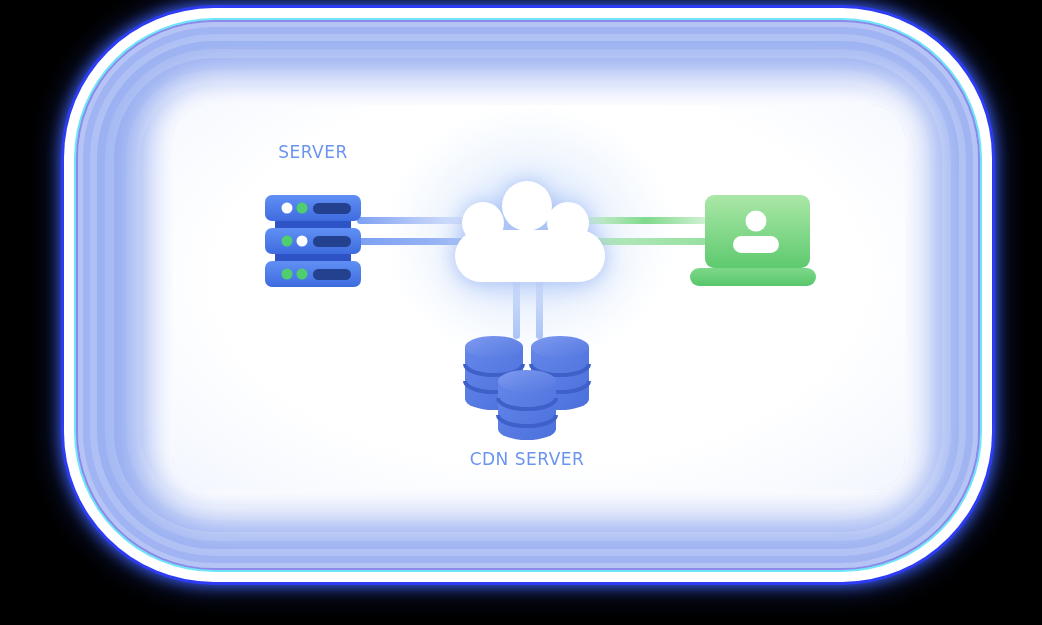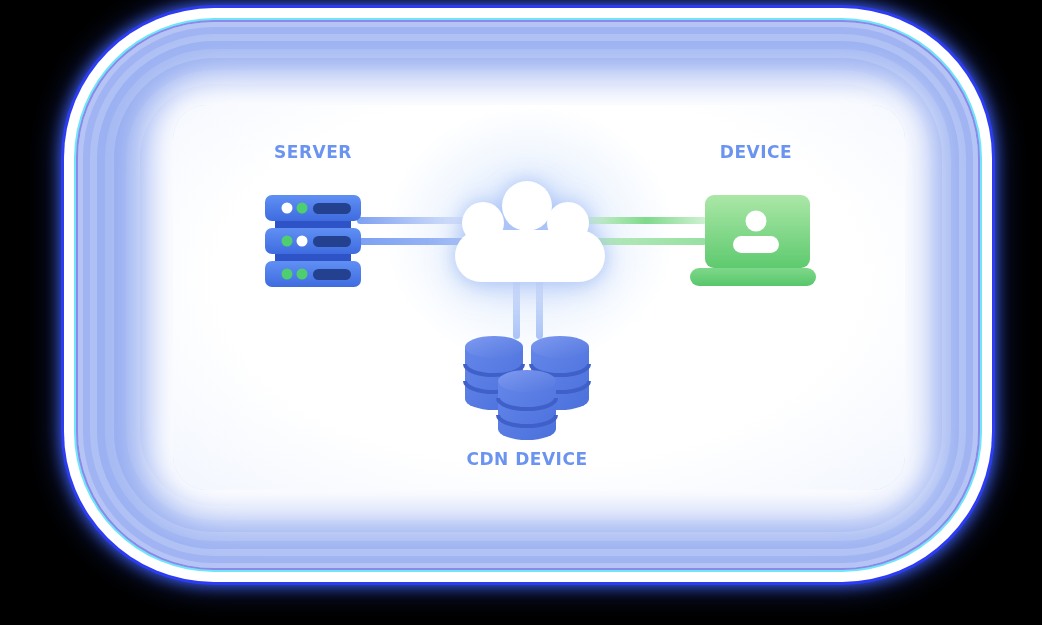--- a/index.html
+++ b/index.html
@@ -21,21 +21,21 @@
                inset 0 0 0 48px rgba(130,155,242,.20),
                inset 0 0 0 62px rgba(255,255,255,.12);}
   .wash{position:absolute;left:92px;top:78px;width:762px;height:424px;border-radius:60px;
     background:rgba(255,255,255,.95);filter:blur(26px);}
 
   
   .card{position:absolute;left:109px;top:97px;width:732px;height:385px;border-radius:34px;
     background:radial-gradient(ellipse at 50% 45%, #ffffff 62%, #f2f6fe 100%);
     box-shadow:0 0 34px 20px rgba(255,255,255,.92);}
 
-  .node-label{position:absolute;width:180px;text-align:center;font-size:17px;font-weight:700;
+  .node-label{position:absolute;width:180px;text-align:center;font-size:17px;font-weight:400;
     letter-spacing:.5px;color:#6b94f0;}
   .lbl-server{left:50px;top:37px;}
   .lbl-cdns{left:264px;top:37px;}
   .lbl-device{left:493px;top:37px;}
   .lbl-cache{left:264px;top:344px;}
 
   .cloud-halo{position:absolute;left:212px;top:0px;width:290px;height:260px;
     background:radial-gradient(closest-side, rgba(198,218,252,.9), rgba(225,237,253,.45) 62%, rgba(255,255,255,0) 100%);}
 
   .conn{position:absolute;height:7px;border-radius:3.5px;}
@@ -169,17 +169,16 @@
           <g>
             <path d="M35,48 V96 A29,11 0 0 0 93,96 V48 Z" fill="url(#gCyl)"></path>
             <path d="M35,65 A29,11 0 0 0 93,65" fill="none" stroke="#3e60c8" stroke-width="4"></path>
             <path d="M35,82 A29,11 0 0 0 93,82" fill="none" stroke="#3e60c8" stroke-width="4"></path>
             <ellipse cx="64" cy="48" rx="29" ry="11" fill="url(#gTop)"></ellipse>
           </g>
         </svg>
       </div>
 
       <div class="node-label lbl-server">SERVER</div>
-      <div class="node-label lbl-device">DEVICE</div>
-      <div class="node-label lbl-cache">CDN DEVICE</div>
+      <div class="node-label lbl-cache">CDN SERVER</div>
     </div>
   </div>
 </div>
 
 </body></html>

